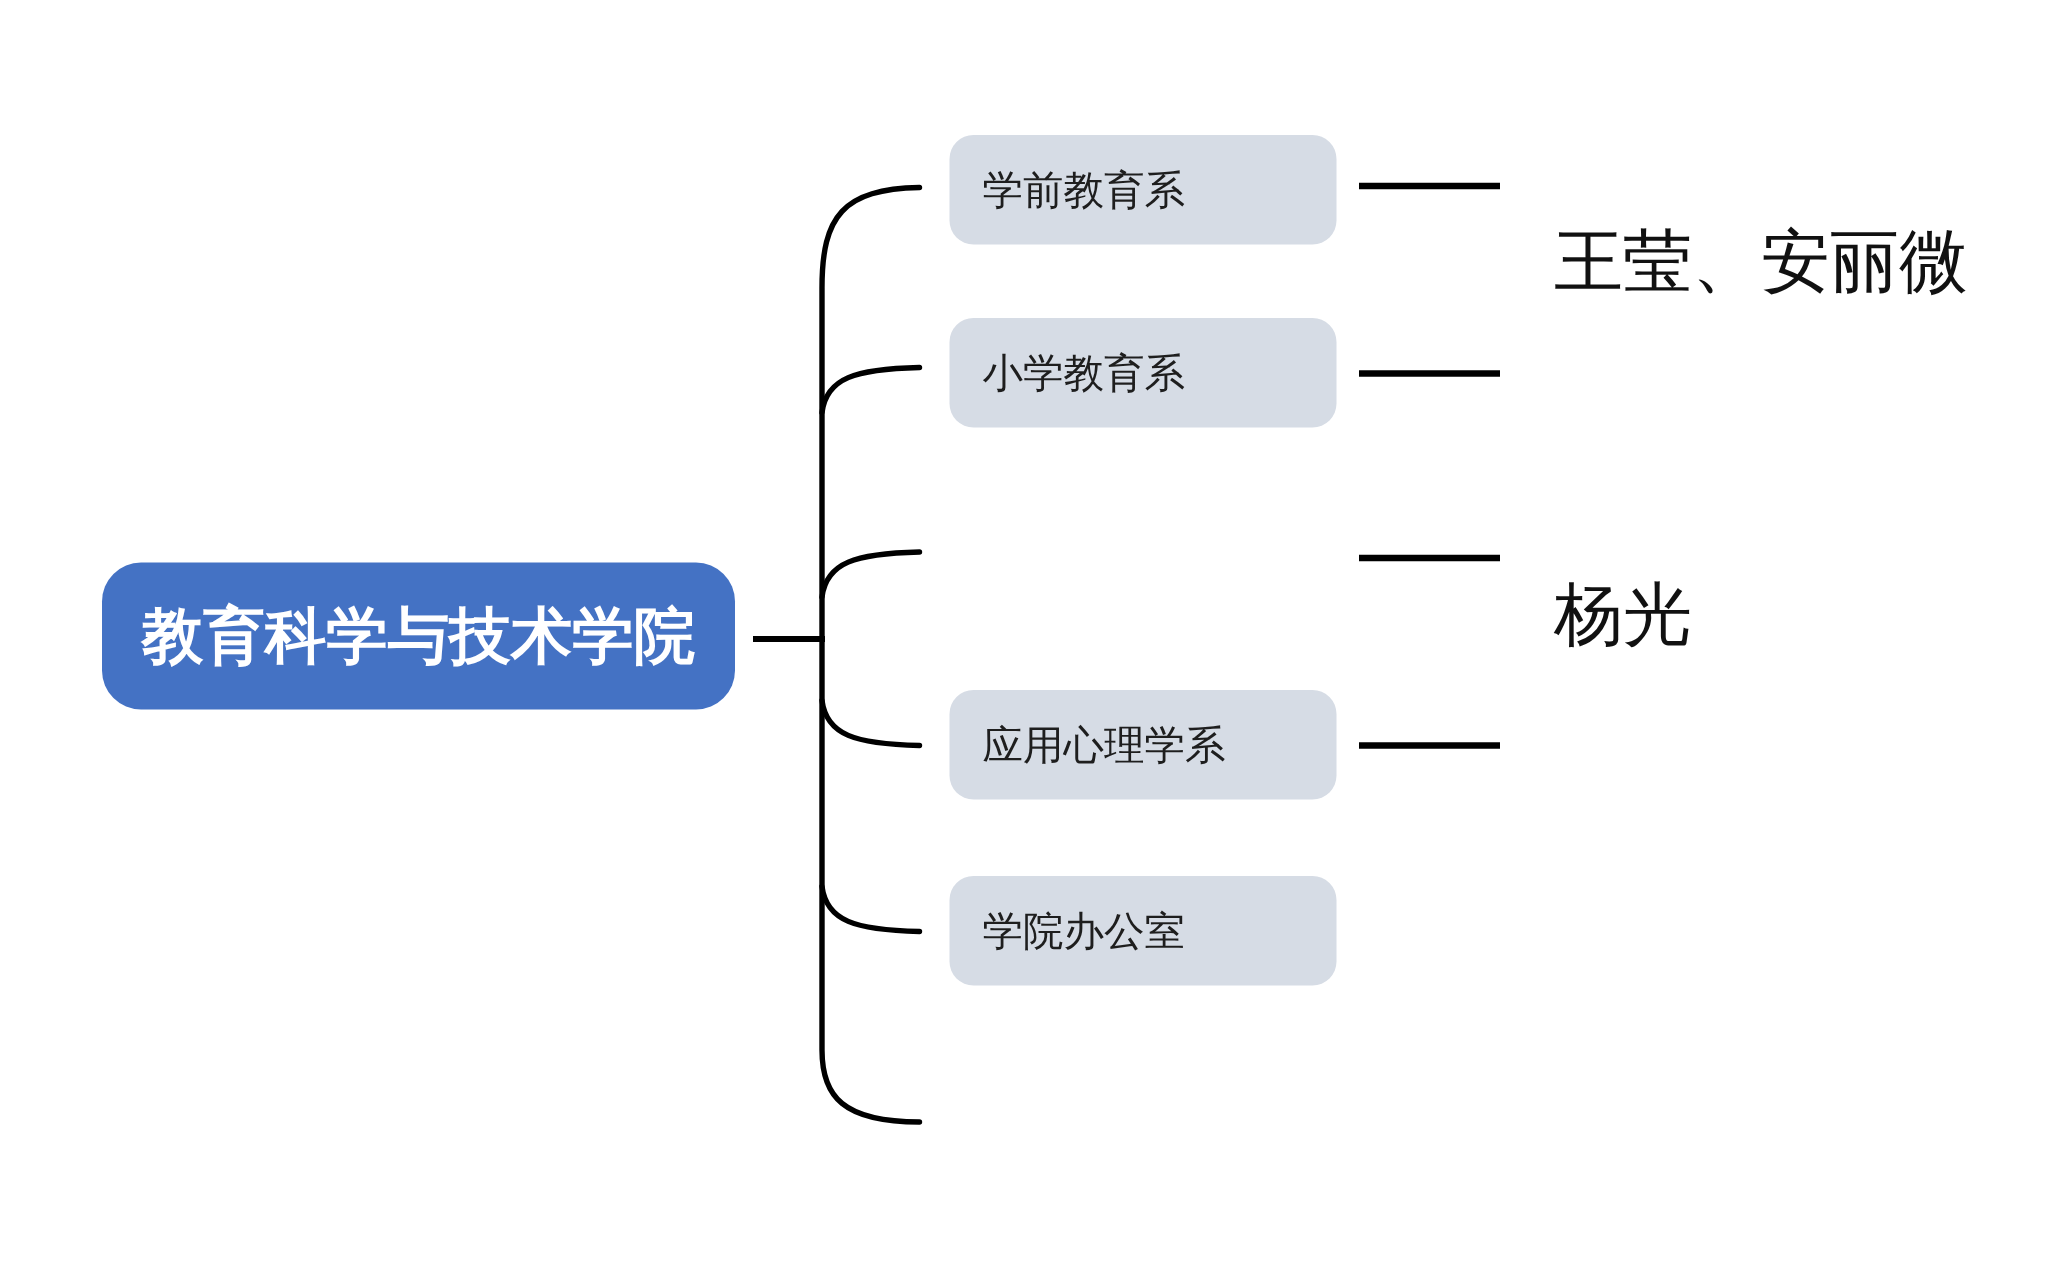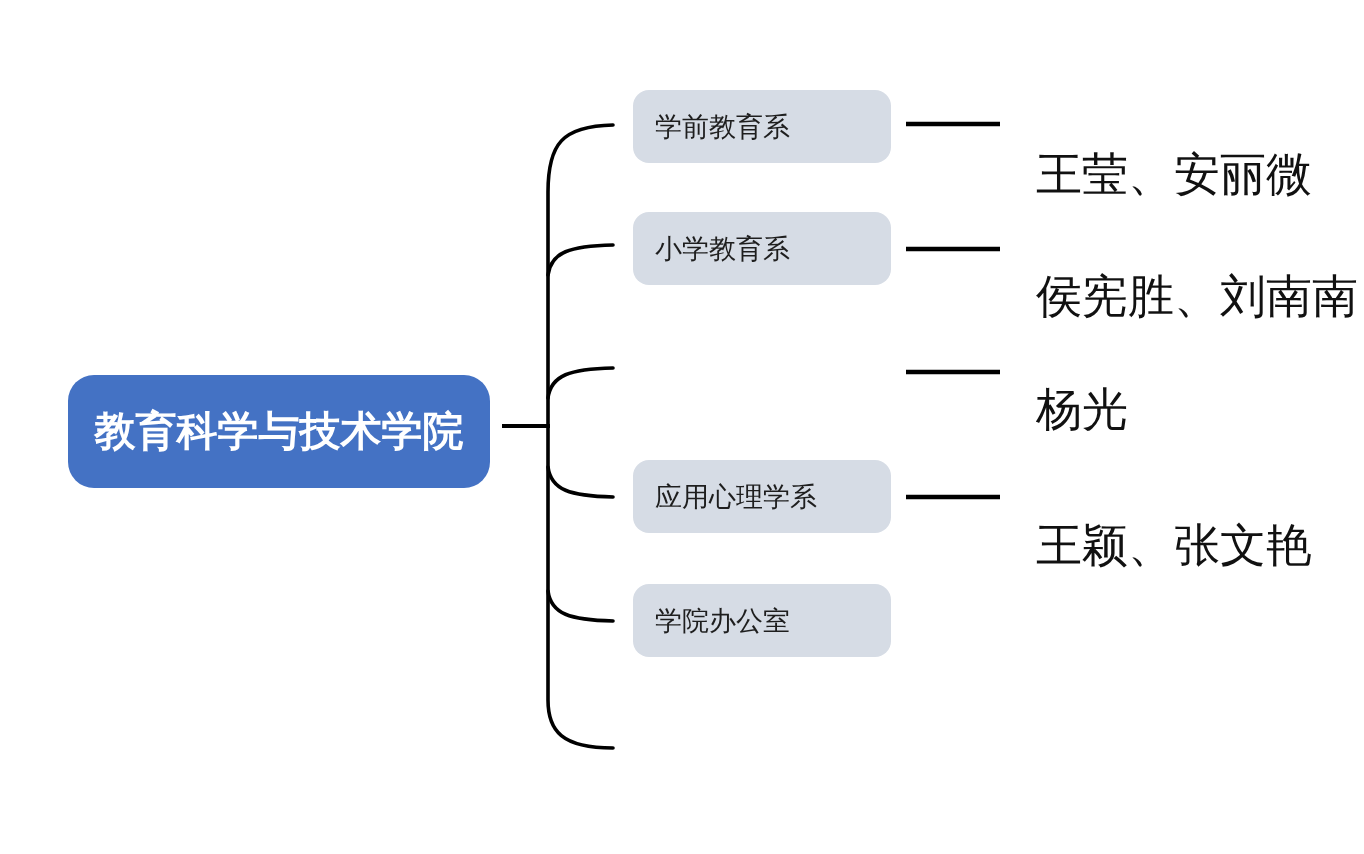--- a/index.html
+++ b/index.html
@@ -36,21 +36,21 @@
     stroke-linecap:round;
   }
   .connectors line{
     stroke:var(--line);
   }
   .connectors line.stub{stroke-width:4;}
   .connectors line.leaf{stroke-width:4.4;}
   .root-node{
     position:absolute;
     left:68px;top:375px;
-    width:422px;height:113px;
+    width:422px;height:98px;
     background:var(--root-fill);
     border-radius:26px;
     display:flex;
     align-items:center;
     justify-content:center;
   }
   .root-node .root-label{
     color:var(--root-text);
     font-size:41px;
     font-weight:bold;
@@ -114,17 +114,15 @@
     <span class="branch-label">小学教育系</span>
   </div>
   <div class="branch-node" style="top:460px">
     <span class="branch-label">应用心理学系</span>
   </div>
   <div class="branch-node" style="top:584px">
     <span class="branch-label">学院办公室</span>
   </div>
 
   <div class="member-text" style="top:102px">王莹、安丽微</div>
-  <div class="member-text" style="top:224px">侯宪胜、刘南南</div>
   <div class="member-text" style="top:337px">杨光</div>
-  <div class="member-text" style="top:473px">王颖、张文艳</div>
 
 </div>
 
 </body></html>

